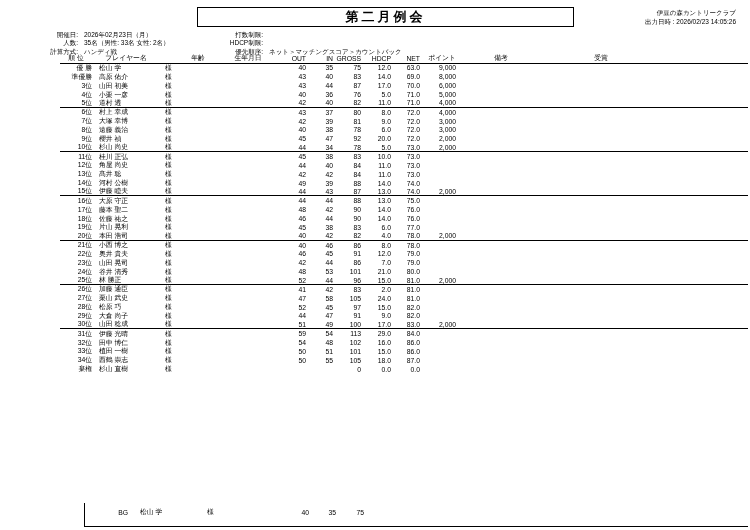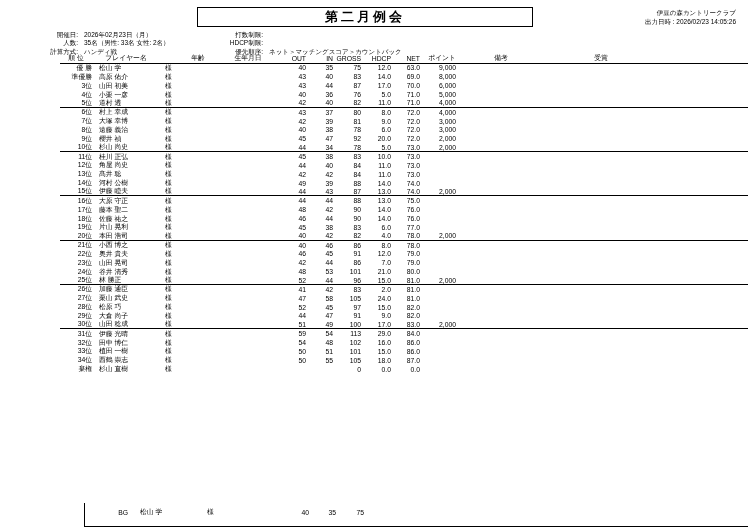--- a/index.html
+++ b/index.html
@@ -3,21 +3,21 @@
 <meta charset="utf-8">
 <style>
   * { box-sizing: border-box; }
   html,body { margin:0; padding:0; }
   body {
     width:750px; height:530px; background:#ffffff; color:#000;
     font-family:"Liberation Sans","DejaVu Sans",sans-serif;
     position:relative; overflow:hidden;
   }
   .title-box{
-    position:absolute; left:197px; top:7px; width:336px; height:20px;
+    position:absolute; left:197px; top:7px; width:377px; height:20px;
     border:1.5px solid #000; display:flex; align-items:flex-end; justify-content:center;
     background:#fff;
   }
   .title-text{ font-size:13px; font-weight:bold; letter-spacing:3px; }
   .corner{
     position:absolute; top:9px; right:14px; text-align:right;
     font-size:6.5px; line-height:8.5px;
   }
   .info-left{ position:absolute; left:30px; top:31px; font-size:6.5px; line-height:8.3px; }
   .info-mid{ position:absolute; left:215px; top:31px; font-size:6.5px; line-height:8.3px; }

